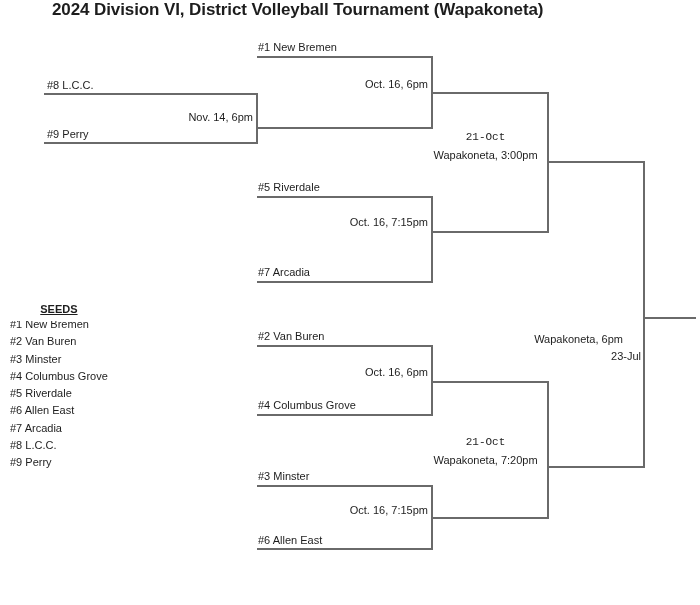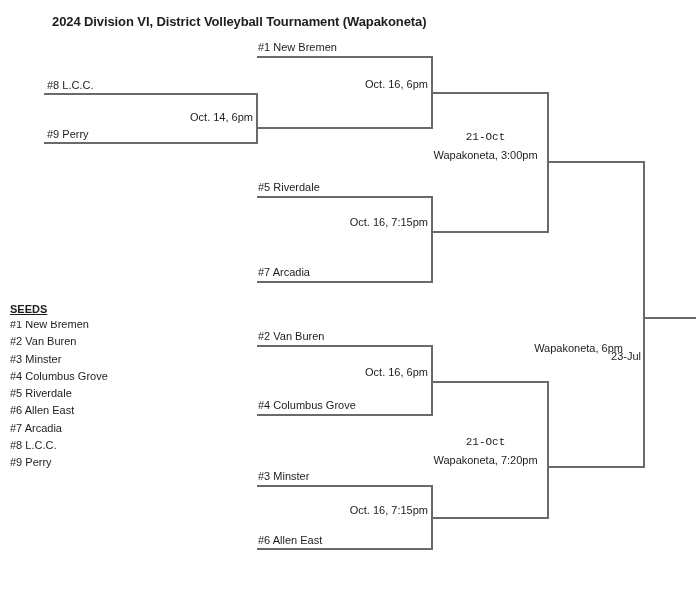--- a/index.html
+++ b/index.html
@@ -1,71 +1,71 @@
 <!DOCTYPE html>
 <html><head>
 <meta charset="utf-8">
 <style>
   html,body{margin:0;padding:0;background:#fff;}
   .page{
     position:relative;width:700px;height:605px;background:#ffffff;
     font-family:"Liberation Sans",sans-serif;color:#1d1d1d;overflow:hidden;
   }
   .title{
-    position:absolute;left:52px;top:14px;font-size:13px;font-weight:bold;
+    position:absolute;left:52px;top:0;font-size:17px;font-weight:bold;
     letter-spacing:-0.1px;white-space:nowrap;
   }
   .ln{position:absolute;background:#6a6a6a;}
   .h{height:2px;}
   .v{width:2px;}
   .lbl{position:absolute;font-size:11px;line-height:13px;white-space:nowrap;}
   .ra{text-align:right;}
   .mid-note{
     position:absolute;left:424px;width:123px;text-align:center;
     font-size:11px;line-height:13px;white-space:nowrap;
   }
   .mid-note .d{margin-bottom:5px;font-family:Liberation Mono, monospace;}
   .seeds{position:absolute;left:10px;top:302px;font-size:11px;}
-  .seeds .hd{font-weight:bold;text-decoration:underline;line-height:14px;}
+  .seeds .hd{font-weight:bold;text-decoration:underline;line-height:14px;text-align:center;}
   .seeds .it{line-height:17.25px;white-space:nowrap;}
   .seeds .it.clipped{clip-path:inset(5px 0 0 0);}
 </style>
 </head>
 <body>
 
 <div class="page">
 
   <div class="title">2024 Division VI, District Volleyball Tournament (Wapakoneta)</div>
 
   <div class="lbl" style="left:47px;top:79px;">#8 L.C.C.</div>
   <div class="lbl" style="left:47px;top:128px;">#9 Perry</div>
   <div class="lbl" style="left:258px;top:41px;">#1 New Bremen</div>
   <div class="lbl" style="left:258px;top:181px;">#5 Riverdale</div>
   <div class="lbl" style="left:258px;top:266px;">#7 Arcadia</div>
   <div class="lbl" style="left:258px;top:330px;">#2 Van Buren</div>
   <div class="lbl" style="left:258px;top:399px;">#4 Columbus Grove</div>
   <div class="lbl" style="left:258px;top:470px;">#3 Minster</div>
   <div class="lbl" style="left:258px;top:534px;">#6 Allen East</div>
 
-  <div class="lbl ra" style="right:447px;top:111px;">Oct. 14, 6pm</div>
+  <div class="lbl ra" style="right:447px;top:111px;">Nov. 14, 6pm</div>
   <div class="lbl ra" style="right:272px;top:78px;">Oct. 16, 6pm</div>
   <div class="lbl ra" style="right:272px;top:216px;">Oct. 16, 7:15pm</div>
   <div class="lbl ra" style="right:272px;top:366px;">Oct. 16, 6pm</div>
   <div class="lbl ra" style="right:272px;top:504px;">Oct. 16, 7:15pm</div>
 
   <div class="mid-note" style="top:131px;">
     <div class="d">21-Oct</div>
     <div>Wapakoneta, 3:00pm</div>
   </div>
   <div class="mid-note" style="top:436px;">
     <div class="d">21-Oct</div>
     <div>Wapakoneta, 7:20pm</div>
   </div>
 
-  <div class="lbl ra" style="right:77px;top:342px;">Wapakoneta, 6pm</div>
+  <div class="lbl ra" style="right:77px;top:333px;">Wapakoneta, 6pm</div>
   <div class="lbl ra" style="right:59px;top:350px;">23-Jul</div>
 
   <div class="seeds">
     <div class="hd">SEEDS</div>
     <div class="it clipped">#1 New Bremen</div>
     <div class="it">#2 Van Buren</div>
     <div class="it">#3 Minster</div>
     <div class="it">#4 Columbus Grove</div>
     <div class="it">#5 Riverdale</div>
     <div class="it">#6 Allen East</div>

